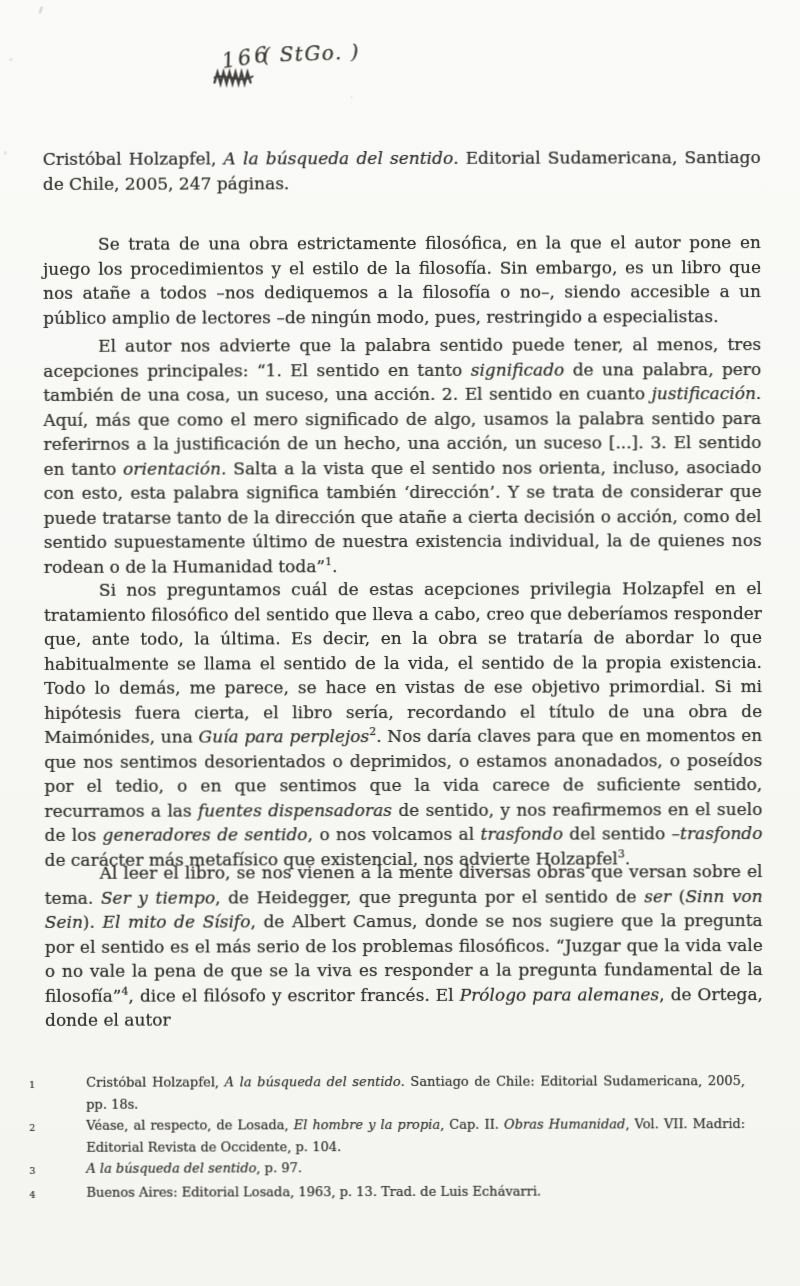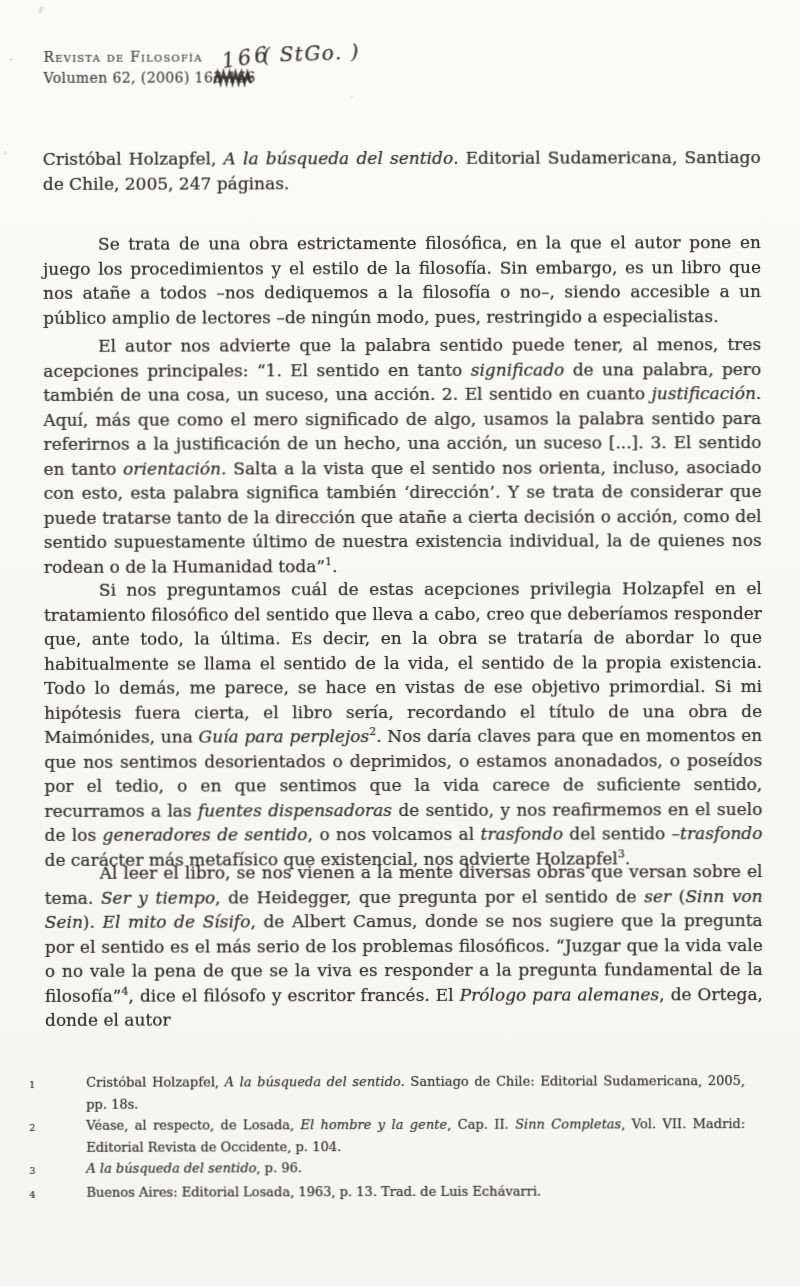--- a/index.html
+++ b/index.html
@@ -48,24 +48,20 @@
   .s3{left:5px;top:150px;width:3px;height:4px;opacity:.3;}
   .s4{left:746px;top:402px;width:2px;height:2px;opacity:.3;}
   .s5{left:352px;top:96px;width:2px;height:2px;opacity:.3;}
 </style>
 </head>
 <body>
 
 <div class="page">
   <div class="content scan">
 
-    <div class="header">
-      <div class="journal">Revista de Filosofía</div>
-      <div class="volume">Volumen 62, (2006) 163-166</div>
-    </div>
 
     <svg class="scribble" width="42" height="22" viewBox="0 0 42 22">
       <path d="M2 15 L5 5 L8 16 L11 5 L14 16 L17 5 L20 16 L23 5 L26 16 L29 5 L32 16 L35 5 L38 15" stroke="#24221f" stroke-width="2.4" fill="none" stroke-linecap="round"></path>
       <path d="M2 10 C 11 5, 30 17, 40 9" stroke="#24221f" stroke-width="2" fill="none" stroke-linecap="round"></path>
     </svg>
 
     <div class="hw hw-num">166</div>
     <div class="hw hw-place">( StGo. )</div>
 
     <div class="block citation"><span>Cristóbal Holzapfel, </span><span class="it">A la búsqueda del sentido</span><span>. Editorial Sudamericana, Santiago de Chile, 2005, 247 páginas.</span></div>
@@ -75,25 +71,25 @@
     <div class="block para" id="p3"><span>Si nos preguntamos cuál de estas acepciones privilegia Holzapfel en el tratamiento filosófico del sentido que lleva a cabo, creo que deberíamos responder que, ante todo, la última. Es decir, en la obra se trataría de abordar lo que habitualmente se llama el sentido de la vida, el sentido de la propia existencia. Todo lo demás, me parece, se hace en vistas de ese objetivo primordial. Si mi hipótesis fuera cierta, el libro sería, recordando el título de una obra de Maimónides, una </span><span class="it">Guía para perplejos</span><sup>2</sup><span>. Nos daría claves para que en momentos en que nos sentimos desorientados o deprimidos, o estamos anonadados, o poseídos por el tedio,  o en que sentimos que la vida carece de suficiente sentido, recurramos a las </span><span class="it">fuentes dispensadoras</span><span> de sentido, y nos reafirmemos en el suelo de los </span><span class="it">generadores de sentido</span><span>, o nos volcamos al </span><span class="it">trasfondo</span><span> del sentido –</span><span class="it">trasfondo</span><span> de carácter más metafísico que existencial, nos advierte Holzapfel</span><sup>3</sup><span>.</span></div>
     <div class="block para" id="p4"><span>Al leer el libro, se nos vienen a la mente diversas obras que versan sobre el tema. </span><span class="it">Ser y tiempo</span><span>, de Heidegger, que pregunta por el sentido de </span><span class="it">ser</span><span> (</span><span class="it">Sinn von Sein</span><span>). </span><span class="it">El mito de Sísifo</span><span>, de Albert Camus, donde se nos sugiere que la pregunta por el sentido es el más serio de los problemas filosóficos. “Juzgar que la vida vale o no vale  la pena de que se la viva es responder a la pregunta fundamental de la filosofía”</span><sup>4</sup><span>, dice el filósofo y escritor francés. El </span><span class="it">Prólogo para alemanes</span><span>, de Ortega, donde el autor</span></div>
 
     <div class="footnotes">
       <div class="fn">
         <div class="fn-num">1</div>
         <div class="fn-text"><span>Cristóbal Holzapfel, </span><span class="it">A la búsqueda del sentido</span><span>. Santiago de Chile: Editorial Sudamericana, 2005, pp. 18s.</span></div>
       </div>
       <div class="fn">
         <div class="fn-num">2</div>
-        <div class="fn-text"><span>Véase, al respecto, de Losada, </span><span class="it">El hombre y la gente</span><span>, Cap. II. </span><span class="it">Sinn Completas</span><span>, Vol. VII. Madrid: Editorial Revista de Occidente, p. 104.</span></div>
+        <div class="fn-text"><span>Véase, al respecto, de Losada, </span><span class="it">El hombre y la propia</span><span>, Cap. II. </span><span class="it">Obras Humanidad</span><span>, Vol. VII. Madrid: Editorial Revista de Occidente, p. 104.</span></div>
       </div>
       <div class="fn">
         <div class="fn-num">3</div>
-        <div class="fn-text"><span class="it">A la búsqueda del sentido</span><span>, p. 96.</span></div>
+        <div class="fn-text"><span class="it">A la búsqueda del sentido</span><span>, p. 97.</span></div>
       </div>
       <div class="fn">
         <div class="fn-num">4</div>
         <div class="fn-text"><span>Buenos Aires: Editorial Losada, 1963, p. 13. Trad. de Luis Echávarri.</span></div>
       </div>
     </div>
 
     <div class="speck s1"></div>
     <div class="speck s2"></div>
     <div class="speck s3"></div>

